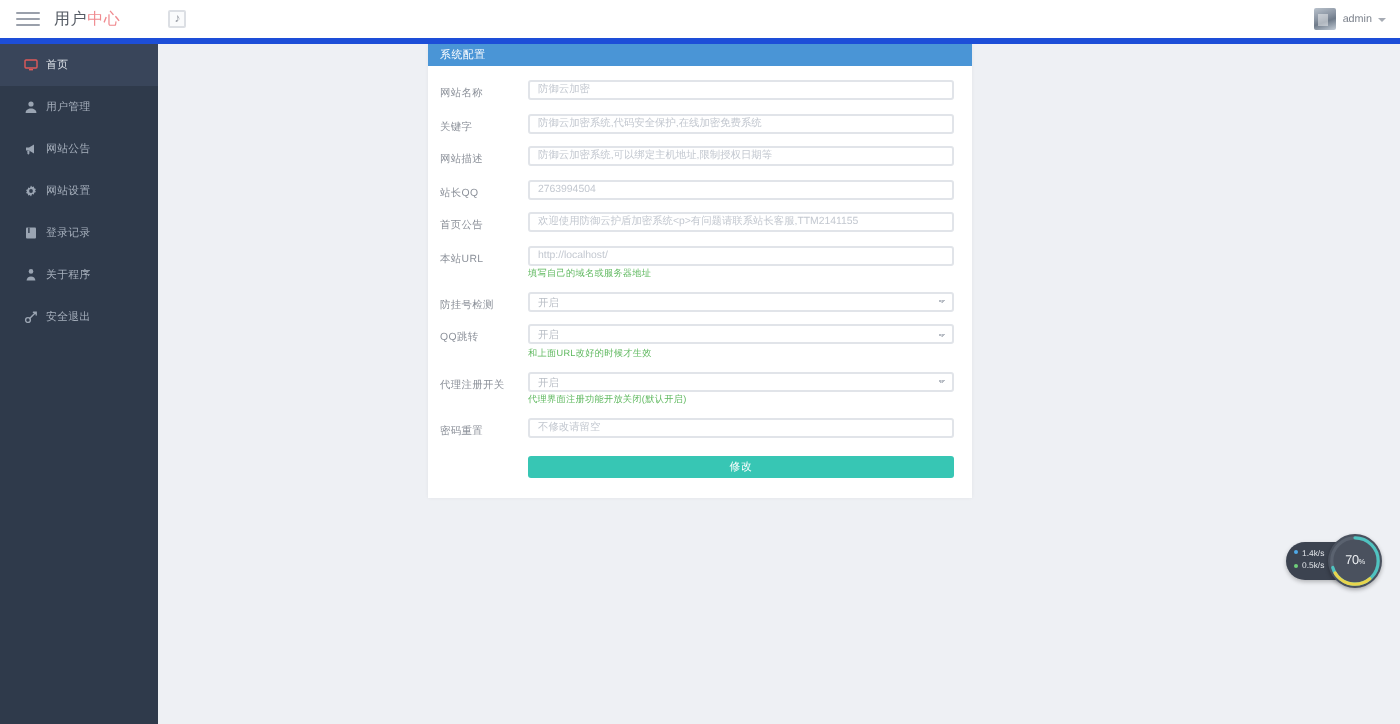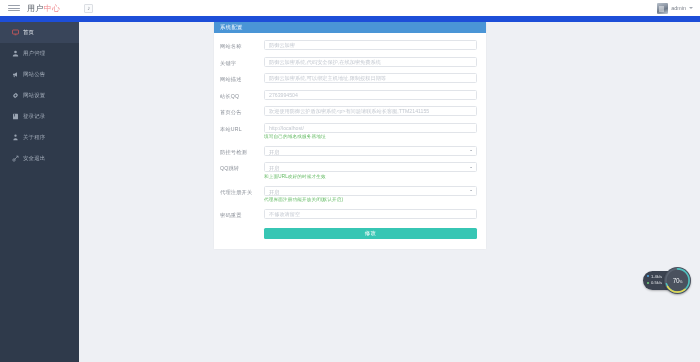--- a/index.html
+++ b/index.html
@@ -9,21 +9,21 @@
     font-family:"Liberation Sans","DejaVu Sans",sans-serif;
     font-size:5.2px;
     color:#4a4a4a;
     -webkit-font-smoothing:antialiased;
   }
   .app{position:relative;width:700px;height:362px;}
 
   
   .topbar{
     position:absolute;top:0;left:0;width:700px;height:22px;
-    background:#ffffff;border-bottom:6px solid #1d4ed8;
+    background:#ffffff;border-bottom:3px solid #1d4ed8;
     display:flex;align-items:center;box-sizing:border-box;
     z-index:6;
   }
   .hamburger{
     width:12px;margin-left:8px;display:flex;flex-direction:column;
     justify-content:center;gap:1.6px;cursor:pointer;
   }
   .hamburger span{display:block;height:1px;background:#9aa0ab;border-radius:1px;}
   .brand{
     margin-left:7px;font-size:8px;color:#555b64;letter-spacing:.3px;

